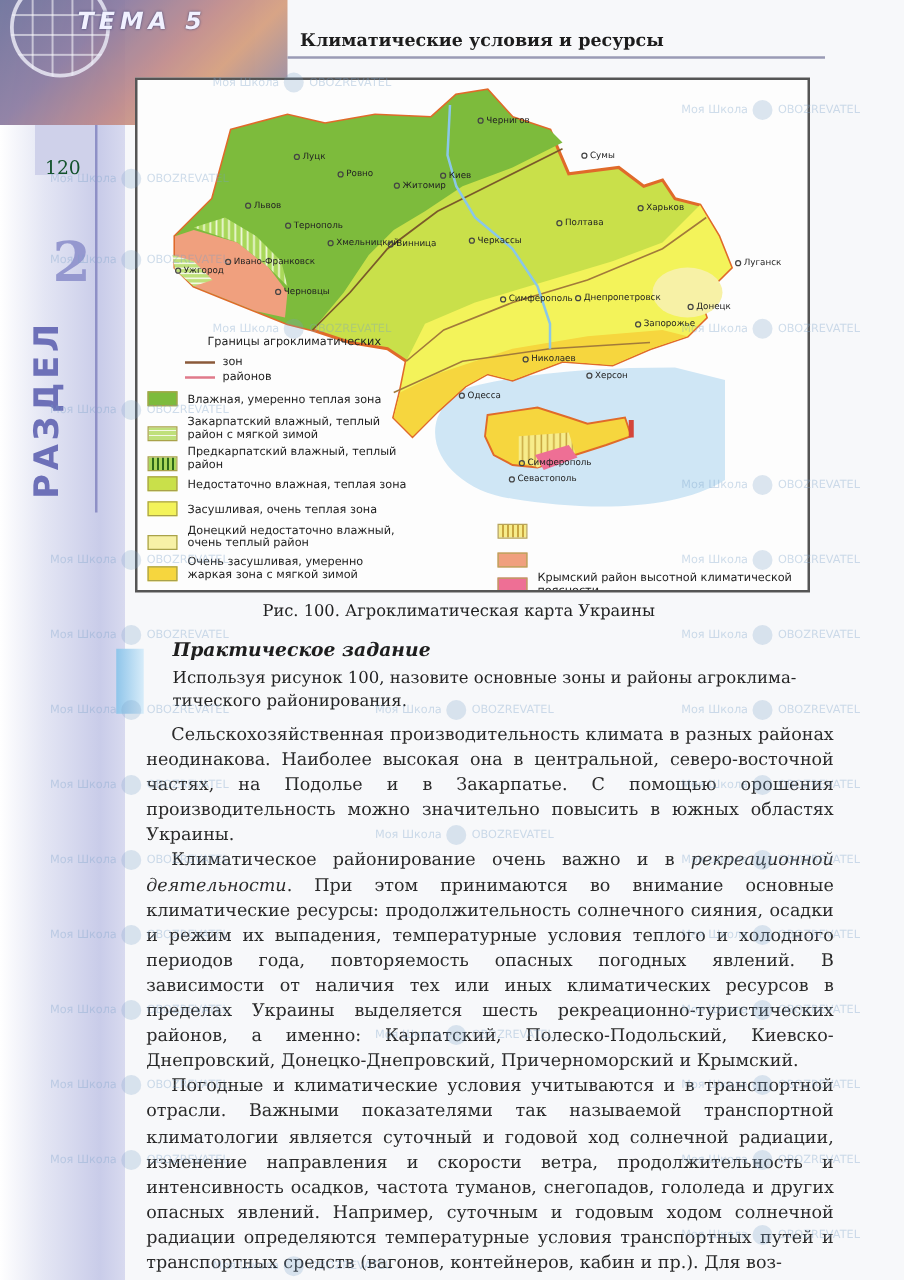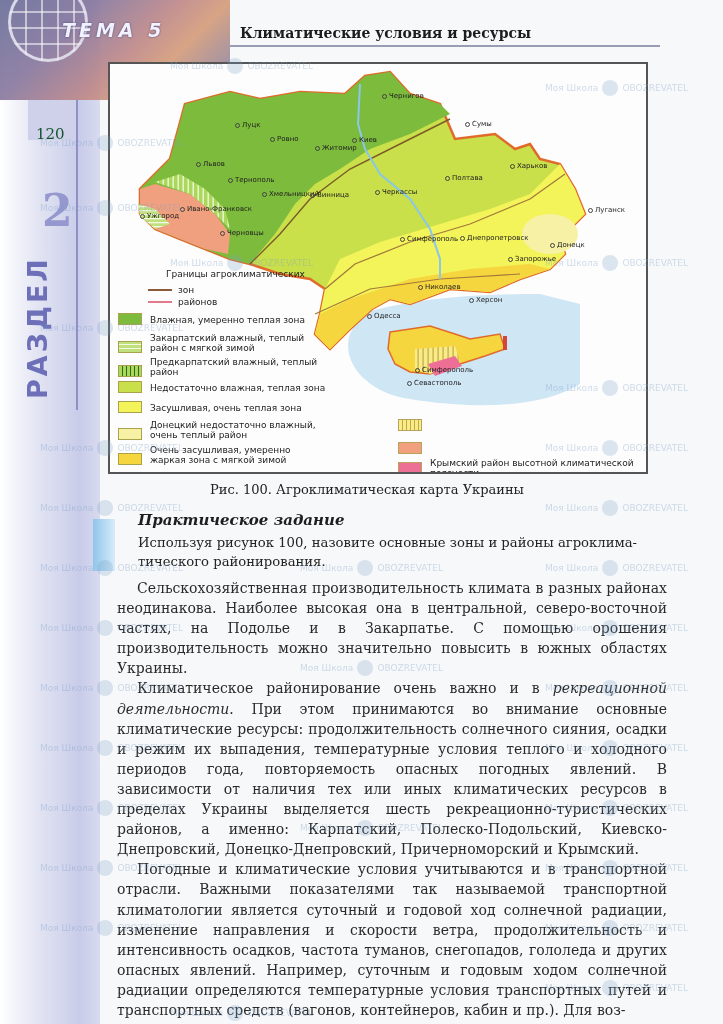--- a/index.html
+++ b/index.html
@@ -9,21 +9,21 @@
   
   .margin-band { position: absolute; left: 0; top: 0; width: 100px; height: 1024px;
     background: linear-gradient(90deg, #ffffff 0%, #e4e6f4 35%, #c9cce9 80%, #d8daef 100%); }
   .header-banner { position: absolute; left: 0; top: 0; width: 230px; height: 100px;
     background: linear-gradient(135deg, #6a6f9a 0%, #8a7aa0 30%, #c08a8a 55%, #d59d7c 70%, #7a80b0 100%);
     opacity: 0.92; }
   .globe { position: absolute; left: 8px; top: -18px; width: 80px; height: 80px; border-radius: 50%;
     border: 3px solid rgba(240,240,250,0.8);
     background: repeating-linear-gradient(90deg, transparent 0 14px, rgba(255,255,255,0.55) 14px 16px),
                 repeating-linear-gradient(0deg, transparent 0 14px, rgba(255,255,255,0.55) 14px 16px); }
-  .tema { position: absolute; left: 62px; top: 19px; font-family: "DejaVu Sans", sans-serif;
+  .tema { position: absolute; left: 62px; top: 6px; font-family: "DejaVu Sans", sans-serif;
     font-weight: bold; font-style: italic; color: #f1f1ff; font-size: 19px; letter-spacing: 4px;
     text-shadow: 0 0 2px #3c4070; }
   .header-title { position: absolute; left: 240px; top: 25px; font-size: 14px; font-weight: bold; color: #1c1c1c; }
   .header-rule { position: absolute; left: 230px; top: 45px; width: 430px; height: 2px; background: #9a9bb5; }
   .pagenum-box { position: absolute; left: 28px; top: 100px; width: 50px; height: 40px; background: #cfd1ea; }
   .page-number { position: absolute; left: 36px; top: 113px; font-size: 15px; font-weight: normal; color: #14532d; margin-top: 12px; }
   .vline { position: absolute; left: 76px; top: 100px; width: 2px; height: 310px; background: #8e90c6; }
   .section-num { position: absolute; left: 42px; top: 185px; font-size: 44px; font-weight: bold;
     color: #9598cf; font-family: "DejaVu Serif", serif; }
   .section-label { position: absolute; left: 22px; top: 245px; width: 60px; height: 165px;

